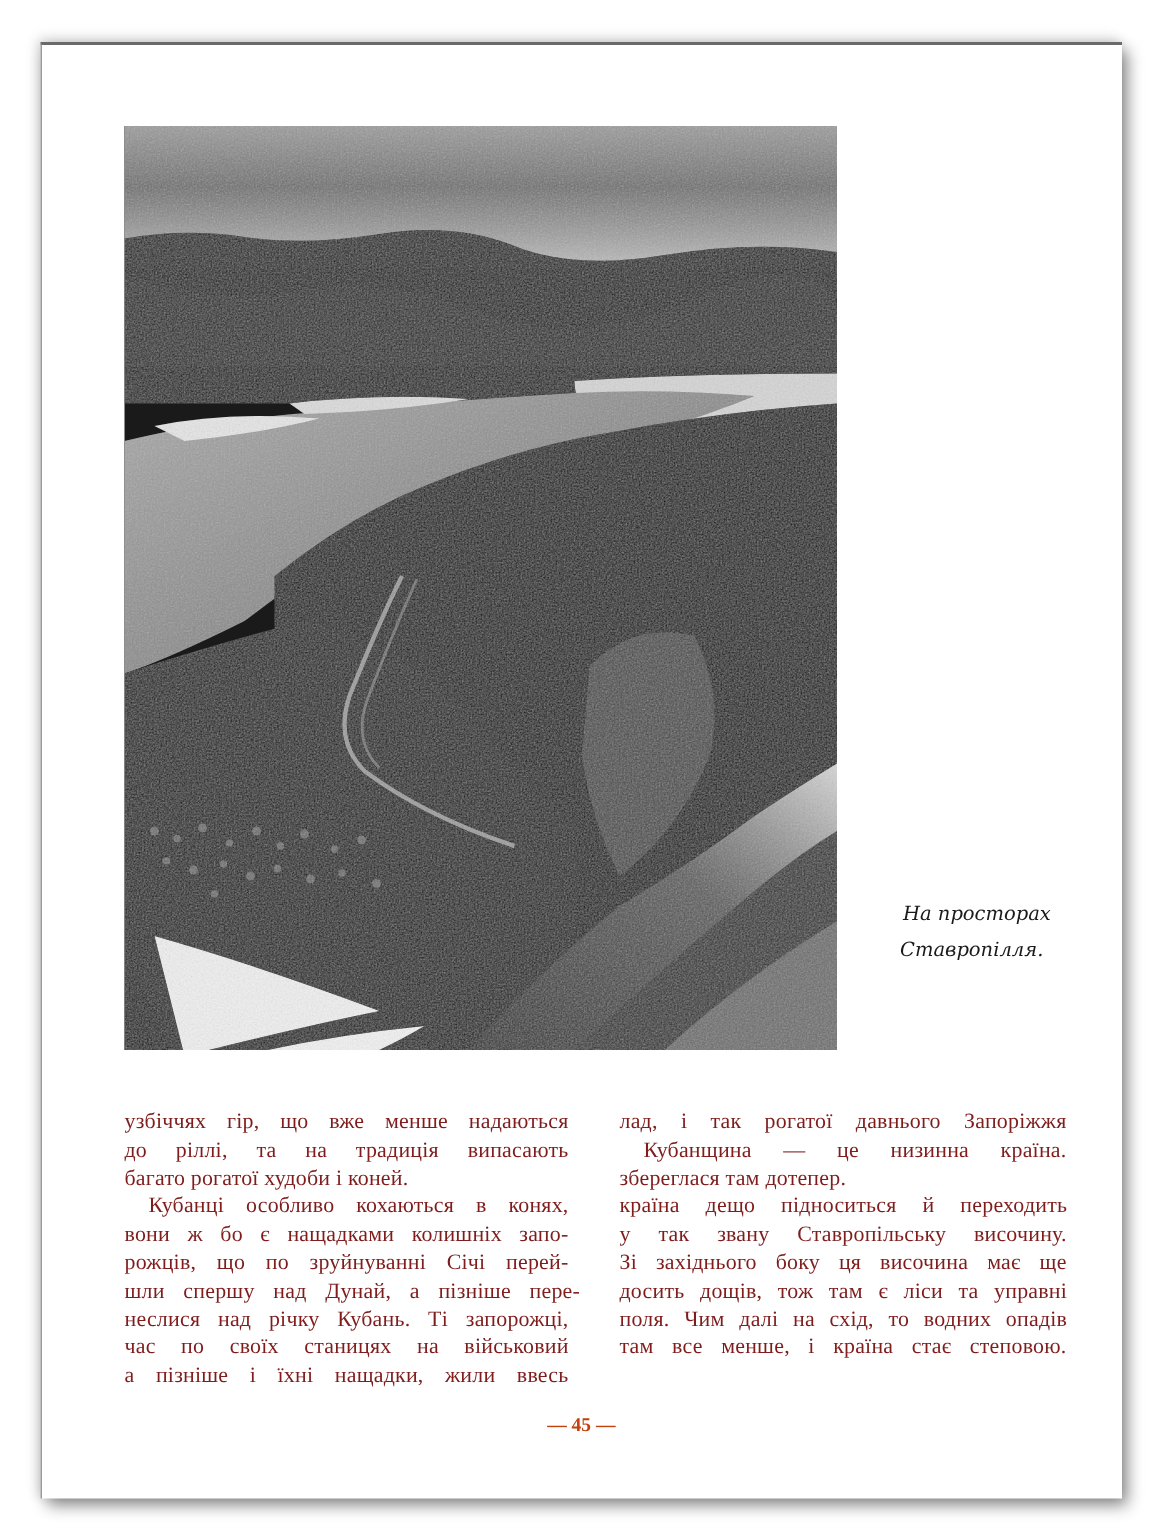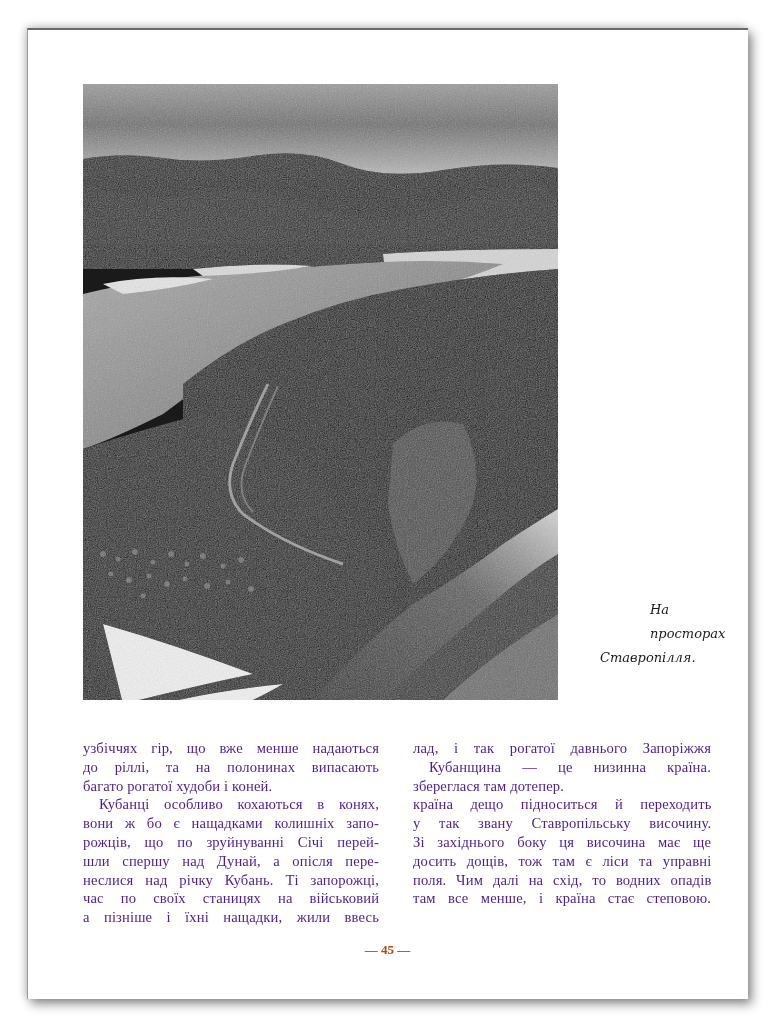--- a/index.html
+++ b/index.html
@@ -44,28 +44,28 @@
       left: 600px;
       top: 598px;
       width: 130px;
       font-family: "DejaVu Serif", "Liberation Serif", serif;
       font-style: italic;
       font-size: 13px;
       line-height: 24px;
       color: #1a1a1a;
     }
     .caption span { display: block; }
-    .caption .l1 { padding-left: 2px; margin-left: 48px; }
+    .caption .l1 { padding-left: 2px; }
     .col {
       position: absolute;
       top: 739px;
       font-family: "Liberation Serif", "DejaVu Serif", serif;
       font-size: 14.6px;
       line-height: 18.8px;
-      color: #4c1d95;
+      color: #7f1d1d;
       letter-spacing: 0.15px;
     }
     .col1 { left: 83px; width: 296px; }
     .col2 { left: 413px; width: 298px; }
     .line {
       display: block;
       white-space: nowrap;
       text-align: justify;
       text-align-last: justify;
       height: 18.8px;
@@ -178,26 +178,26 @@
   </svg>
 </div>
 
 <div class="caption">
   <span class="l1">На просторах</span>
   <span>Ставропілля.</span>
 </div>
 
 <div class="col col1">
   <span class="line" style="display: block; width: auto; word-spacing: 10px;">узбіччях гір, що вже менше надаються</span>
-  <span class="line" style="display: block; width: auto; word-spacing: 12.8px;">до ріллі, та на полонинах випасають</span>
+  <span class="line" style="display: block; width: auto; word-spacing: 12.8px;">до ріллі, та на традиція випасають</span>
   <span class="line last" style="white-space: nowrap;">багато рогатої худоби і коней.</span>
   <span class="line indent" style="display: block; width: auto; word-spacing: 6.75px;">Кубанці особливо кохаються в конях,</span>
   <span class="line" style="display: block; width: auto; word-spacing: 7.83333px;">вони ж бо є нащадками колишніх запо-</span>
   <span class="line" style="display: block; width: auto; word-spacing: 10px;">рожців, що по зруйнуванні Січі перей-</span>
-  <span class="line" style="display: block; width: auto; word-spacing: 8.66667px;">шли спершу над Дунай, а опісля пере-</span>
+  <span class="line" style="display: block; width: auto; word-spacing: 8.66667px;">шли спершу над Дунай, а пізніше пере-</span>
   <span class="line" style="display: block; width: auto; word-spacing: 8px;">неслися над річку Кубань. Ті запорожці,</span>
   <span class="line" style="display: block; width: auto; word-spacing: 13.2px;">час по своїх станицях на військовий</span>
   <span class="line" style="display: block; width: auto; word-spacing: 10.5px;">а пізніше і їхні нащадки, жили ввесь</span>
 </div>
 
 <div class="col col2">
   <span class="line" style="display: block; width: auto; word-spacing: 9.6px;">лад, і так рогатої давнього Запоріжжя</span>
   <span class="line indent" style="display: block; width: auto; word-spacing: 13.25px;">Кубанщина — це низинна країна.</span>
   <span class="line last" style="white-space: nowrap;">збереглася там дотепер.</span>
   <span class="line" style="display: block; width: auto; word-spacing: 13.5px;">країна дещо підноситься й переходить</span>

